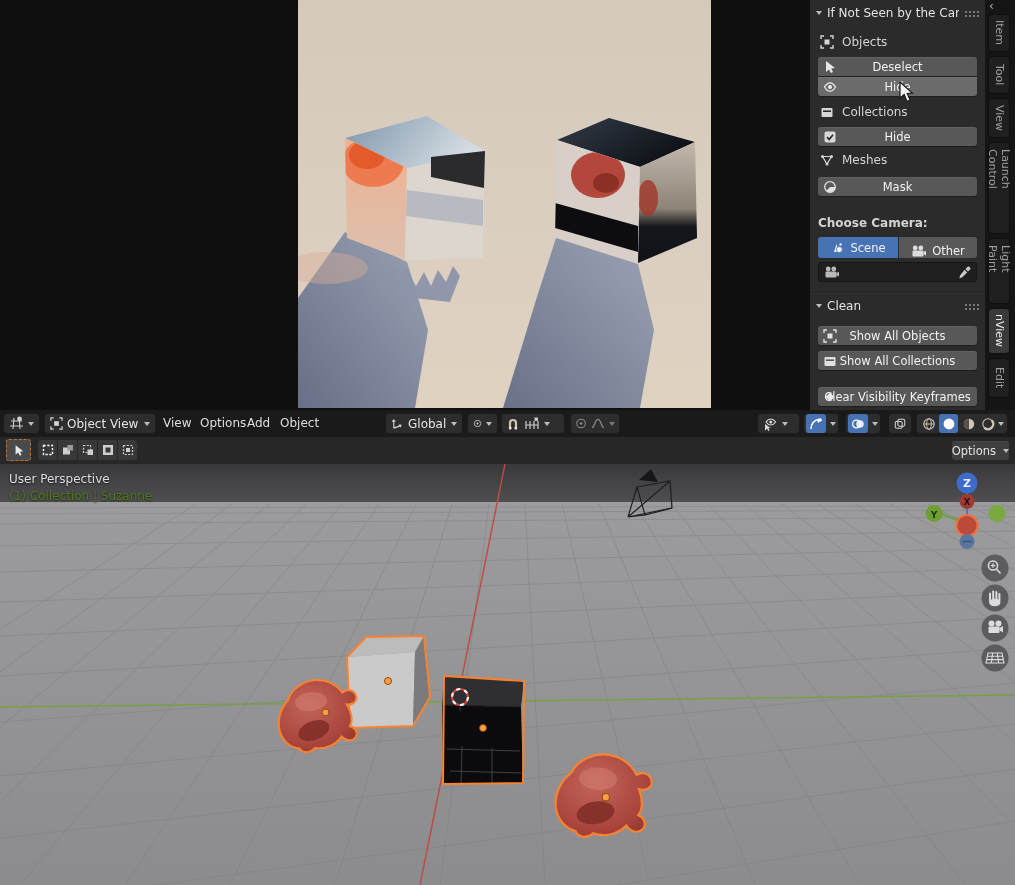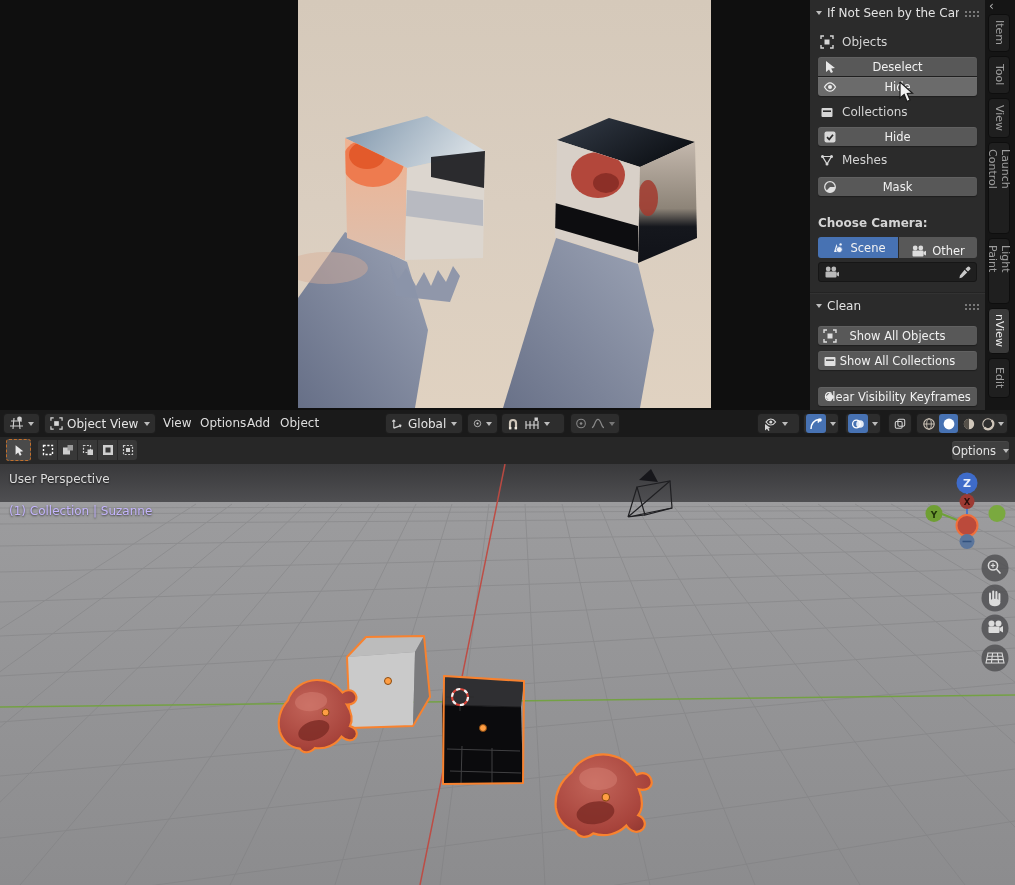--- a/index.html
+++ b/index.html
@@ -610,21 +610,21 @@
         </g>
         <circle cx="995" cy="194" r="13.5" fill="#4c4c4e" opacity="0.78"></circle>
         <g stroke="#dcdcdc" stroke-width="1.1" fill="none">
           <path d="M988,189 L1002,189 L1004,199 L986,199 Z"></path>
           <path d="M992.6,189 L991.4,199 M997.4,189 L998.6,199 M987.3,192.3 L1002.7,192.3 M986.7,195.6 L1003.3,195.6"></path>
         </g>
       </g>
     </svg>
 
     <div class="vp-text" style="top:8px;">User Perspective</div>
-    <div class="vp-text" style="top:40px;color:#c4b5fd;">(1) Collection | Suzanne</div>
+    <div class="vp-text" style="top:25px;color:#4d7c0f;">(1) Collection | Suzanne</div>
   </div>
 
   <div class="abs" id="mouse-cursor">
     <svg width="16" height="22" viewBox="0 0 16 22">
       <polygon points="1,0 1,16 5.2,12.6 8,19.5 11,18 8.3,11.5 13.5,11.2" fill="#f2f2f2" stroke="#1a1a1a" stroke-width="1.2"></polygon>
     </svg>
   </div>
 
 </div>
 

